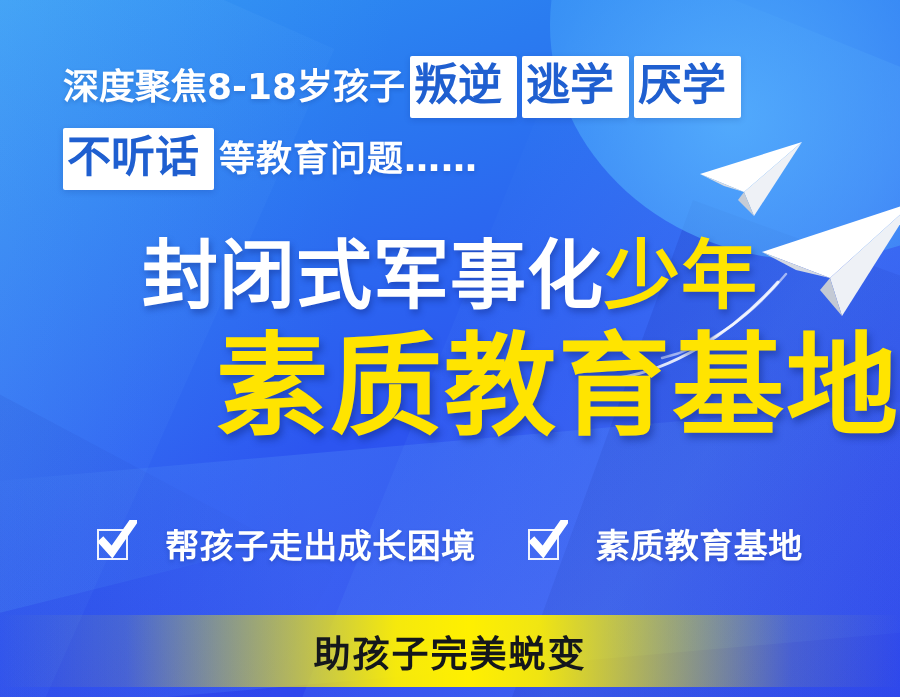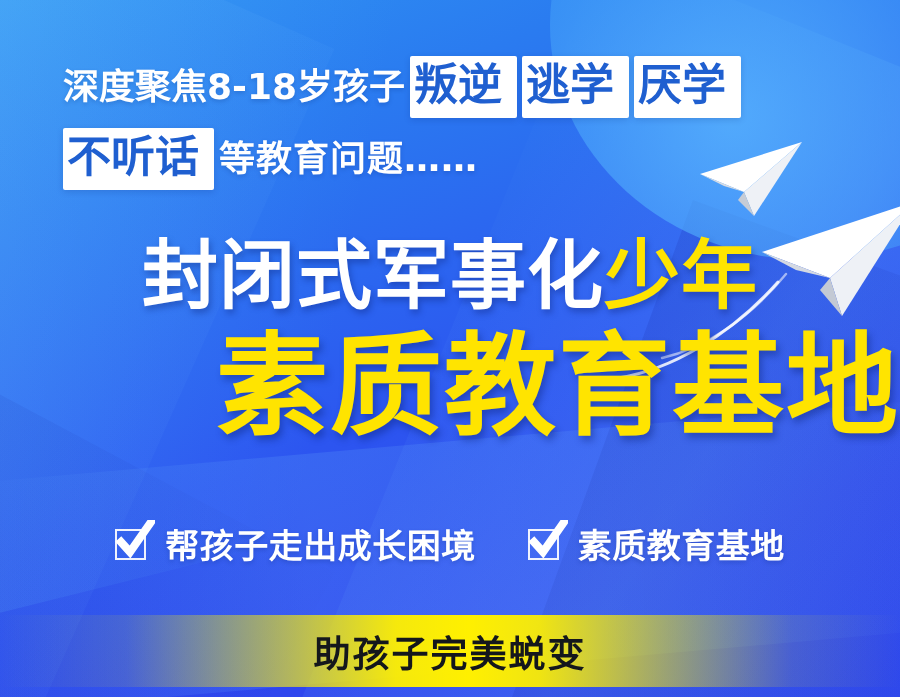--- a/index.html
+++ b/index.html
@@ -197,21 +197,21 @@
     right: 0;
     top: 519px;
     display: flex;
     justify-content: center;
     align-items: center;
     gap: 52px;
   }
   .feature {
     display: flex;
     align-items: center;
-    gap: 14px;
+    gap: 32px;
     white-space: nowrap;
   }
   .check-box {
     position: relative;
     width: 36px;
     height: 36px;
     flex: 0 0 36px;
   }
   .check-box .box {
     position: absolute;

